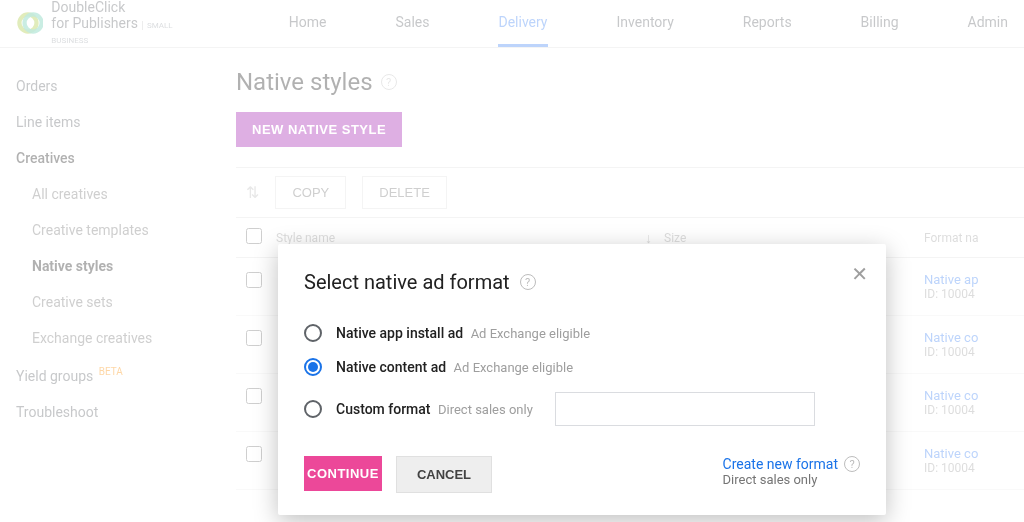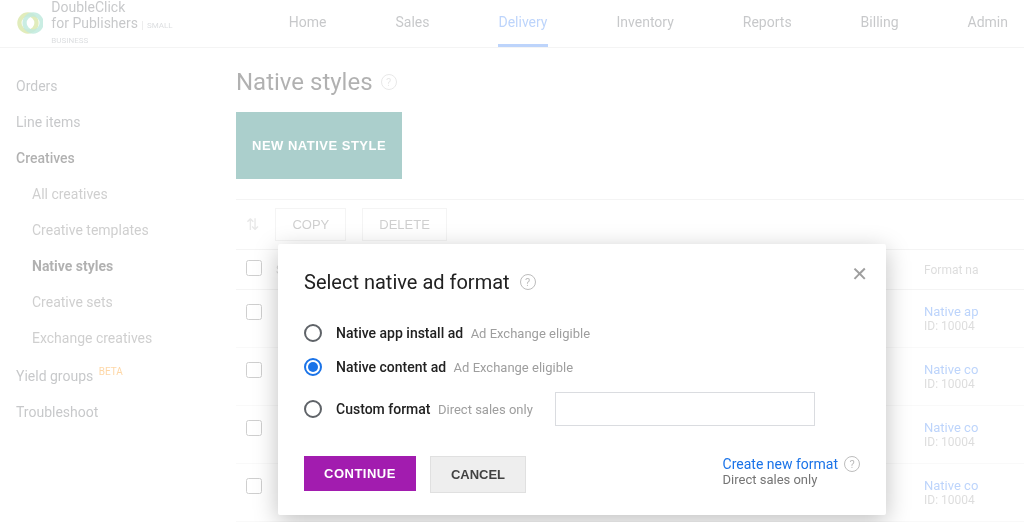--- a/index.html
+++ b/index.html
@@ -21,21 +21,21 @@
 .sidebar .group { padding: 10px 0; font-weight: 500; color: #212121; }
 .sidebar .sub { padding-left: 16px; }
 .sidebar .sub .item { color: #757575; }
 .sidebar .sub .item.active { font-weight: 700; color: #212121; }
 .beta { font-size: 10px; color: #fb8c00; vertical-align: super; margin-left: 2px; }
 
 .main { flex: 1; padding: 20px 0 0 20px; position: relative; overflow: hidden; }
 .page-title { font-size: 24px; font-weight: 400; color: #212121; display: flex; align-items: center; gap: 8px; }
 .help-q { width: 16px; height: 16px; border-radius: 50%; border: 1px solid #bdbdbd; color: #bdbdbd; font-size: 11px; display: inline-flex; align-items: center; justify-content: center; }
 
-.btn-new { margin-top: 16px; background: #0f766e; color: #fff; font-weight: 700; font-size: 13px; letter-spacing: 0.5px; border: none; padding: 26px 16px; cursor: pointer; }
+.btn-new { margin-top: 16px; background: #a21caf; color: #fff; font-weight: 700; font-size: 13px; letter-spacing: 0.5px; border: none; padding: 10px 16px; cursor: pointer; }
 
 .toolbar { margin-top: 20px; border-top: 1px solid #e0e0e0; border-bottom: 1px solid #e0e0e0; padding: 8px 10px; display: flex; align-items: center; gap: 16px; }
 .sort-arrow { color: #bdbdbd; font-size: 16px; }
 .btn-out { border: 1px solid #e0e0e0; background: #fff; color: #757575; font-size: 13px; padding: 8px 16px; cursor: pointer; }
 
 .thead { display: flex; align-items: center; padding: 10px; border-bottom: 1px solid #e0e0e0; color: #9e9e9e; font-size: 12px; }
 .cb { width: 30px; }
 .cb input { width: 16px; height: 16px; }
 .col-name { flex: 1; display: flex; align-items: center; gap: 19px; }
 .down-arrow { color: #9e9e9e; font-size: 14px; margin-left: auto; margin-right: 12px; }
@@ -56,21 +56,21 @@
 .options { margin-top: 22px; }
 .opt { display: flex; align-items: center; gap: 14px; padding: 8px 0; }
 .radio { width: 18px; height: 18px; border-radius: 50%; border: 2px solid #5f6368; display: inline-flex; align-items: center; justify-content: center; cursor: pointer; }
 .radio.selected { border-color: #1a73e8; }
 .radio.selected .dot { width: 10px; height: 10px; border-radius: 50%; background: #1a73e8; }
 .opt-label { font-weight: 500; color: #212121; font-size: 14px; }
 .opt-hint { color: #9e9e9e; font-size: 13px; margin-left: 4px; }
 .custom-input { margin-left: 8px; border: 1px solid #dadce0; height: 34px; width: 260px; padding: 0 8px; font-size: 13px; }
 
 .modal-footer { margin-top: 22px; display: flex; align-items: flex-start; gap: 14px; }
-.btn-primary { background: #a21caf; color: #fff; font-weight: 700; letter-spacing: 0.5px; font-size: 13px; border: none; padding: 10px 20px; cursor: pointer; }
+.btn-primary { background: #ec4899; color: #fff; font-weight: 700; letter-spacing: 0.5px; font-size: 13px; border: none; padding: 10px 3px; cursor: pointer; }
 .btn-secondary { background: #eee; border: 1px solid #e0e0e0; color: #424242; font-weight: 700; font-size: 13px; padding: 10px 20px; cursor: pointer; }
 .footer-right { margin-left: auto; text-align: left; }
 .create-link { color: #1a73e8; text-decoration: none; font-size: 14px; cursor: pointer; display: inline-flex; align-items: center; gap: 6px; }
 .footer-sub { color: #757575; font-size: 13px; }
 </style>
 </head>
 <body>
 
 <div class="topbar">
   <div class="logo-wrap">

